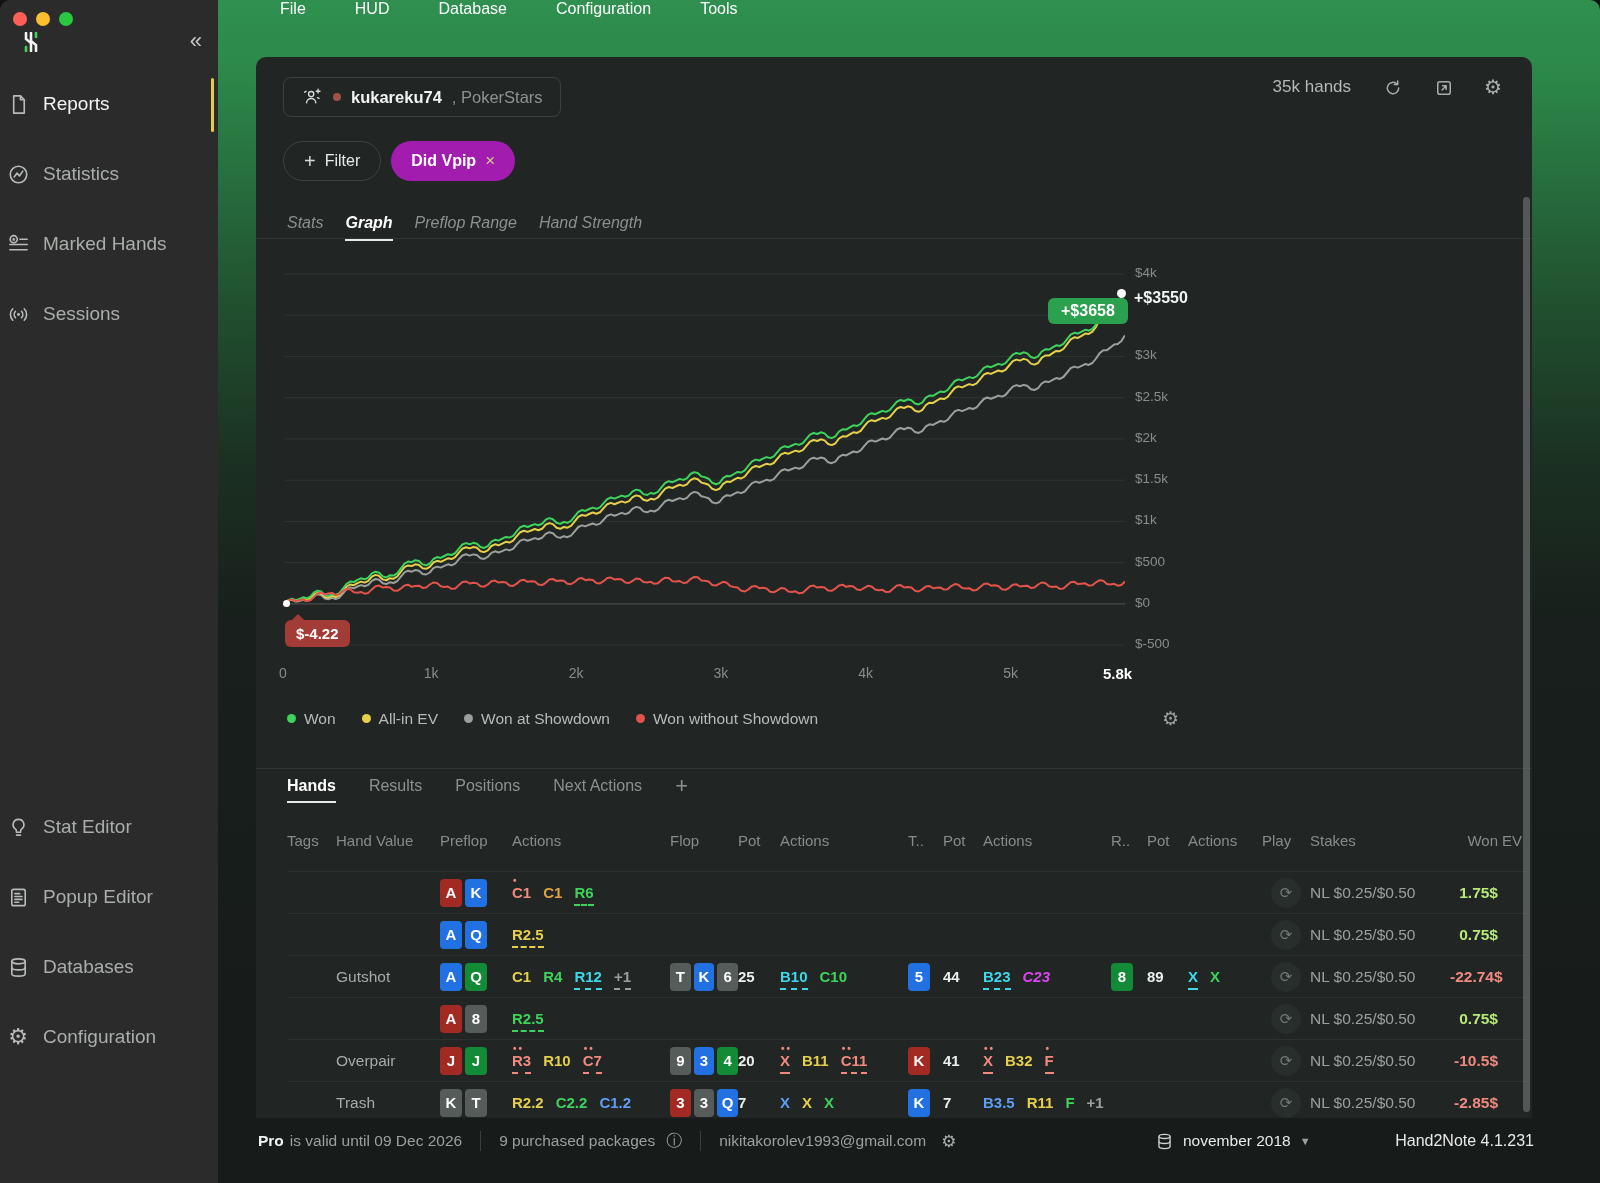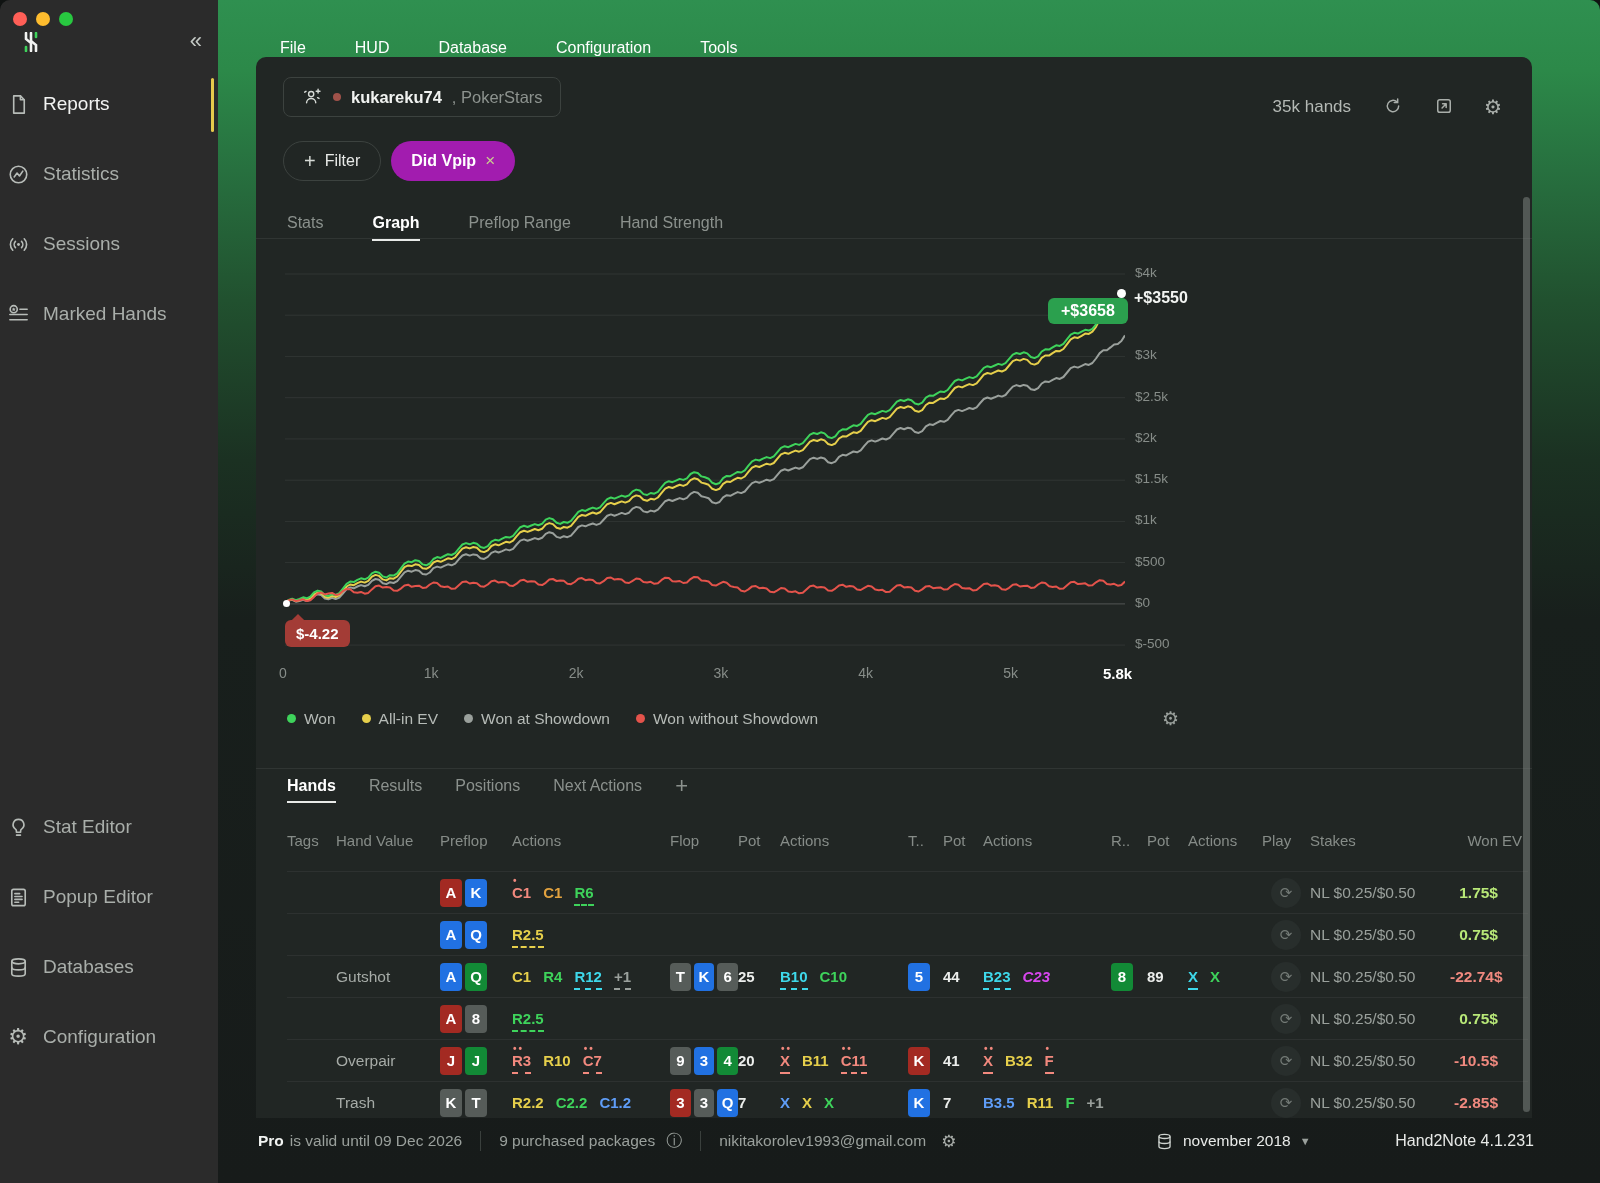--- a/index.html
+++ b/index.html
@@ -18,47 +18,47 @@
   .side-item { height:70px; display:flex; align-items:center; gap:13px; padding-left:6px; color:#a9aeaa; font-size:19px; cursor:default; }
   .side-item.active { color:#f2f3f2; }
   .side-icon { width:24px; height:24px; display:flex; align-items:center; justify-content:center; color:#b7bcb8; }
   .side-icon svg { width:23px; height:23px; }
   .side-icon.glyph { font-size:22px; line-height:1; }
   .active-bar { position:absolute; right:4px; top:78px; width:3px; height:54px; background:#e7c94c; border-radius:2px; }
 
   
   .main { position:absolute; left:218px; top:0; right:0; height:100%;
     background:linear-gradient(180deg,#2f9050 0px,#2c8949 70px,#27703f 170px,#21512f 300px,#1b3122 460px,#181f1c 620px,#171b1a 100%); }
-  .menubar { position:absolute; top:0; left:0; right:0; height:57px; display:flex; gap:49px; padding-left:62px; align-items:flex-end; color:#fff; font-size:16px; }
+  .menubar { position:absolute; top:0; left:0; right:0; height:57px; display:flex; gap:49px; padding-left:62px; align-items:flex-start; color:#fff; font-size:16px; }
   .menu-item { cursor:default; }
 
   .panel { position:absolute; left:38px; top:57px; width:1276px; height:1061px; background:#212624; border-radius:10px 10px 0 0; overflow:hidden; }
 
   
   .player-chip { position:absolute; left:27px; top:20px; height:40px; border:1px solid #3c423f; border-radius:8px; display:flex; align-items:center; gap:10px; padding:0 17px; font-size:16.5px; }
   .player-chip svg { width:22px; height:22px; color:#d6dad6; }
   .red-dot { width:8px; height:8px; border-radius:50%; background:#a0524a; }
   .player-name { color:#f0f2f0; font-weight:bold; }
   .player-site { color:#8d938f; }
-  .top-icons { position:absolute; right:30px; top:20px; height:40px; display:flex; align-items:flex-end; gap:29px; color:#a9aeaa; }
+  .top-icons { position:absolute; right:30px; top:20px; height:40px; display:flex; align-items:flex-start; gap:29px; color:#a9aeaa; }
   .hands-count { font-size:17px; color:#b4b9b5; margin-right:2px; }
   .tool-icon { width:22px; height:22px; display:flex; align-items:center; justify-content:center; }
   .tool-icon svg { width:20px; height:20px; }
   .glyph-gear { font-size:20px; line-height:1; color:#a9aeaa; }
 
   
   .filter-row { position:absolute; left:27px; top:84px; display:flex; gap:10px; }
   .chip { height:40px; border-radius:20px; display:flex; align-items:center; gap:9px; padding:0 20px; font-size:16px; }
   .chip.outline { border:1px solid #3c423f; color:#e8eae8; }
   .chip.olive { background:#a21caf; color:#fff; font-weight:bold; }
   .chip .plus { font-size:20px; color:#d6dad6; font-weight:normal; }
   .chip .close { color:#c9d08f; font-size:17px; font-weight:normal; }
 
   
-  .view-tabs { position:absolute; left:31px; top:151px; height:30px; display:flex; gap:49px; font-size:16px; color:#8b918d; }
+  .view-tabs { position:absolute; left:31px; top:151px; height:30px; display:flex; gap:22px; font-size:16px; color:#8b918d;font-style:italic; }
   .vtab { position:relative; height:30px; display:flex; align-items:center; cursor:default; }
   .vtab.active { color:#fff; font-weight:bold; }
   .vtab.active::after { content:''; position:absolute; left:0; right:0; bottom:-3px; height:2px; background:#e8eae8; }
   .tabs-divider { position:absolute; left:0; right:0; top:181px; height:1px; background:rgba(255,255,255,.07); }
 
   
   .chart-wrap { position:absolute; left:29px; top:198px; width:1010px; height:440px; }
   #chart-svg { position:absolute; left:0; top:0; width:840px; height:400px; }
   .gl { stroke:rgba(255,255,255,.07); stroke-width:1; }
   .gl.zero { stroke:rgba(255,255,255,.22); }
@@ -158,36 +158,36 @@
             <svg viewBox="0 0 24 24" fill="none" stroke="currentColor" stroke-width="1.7" stroke-linecap="round" stroke-linejoin="round">
               <circle cx="12" cy="12" r="8.6"></circle>
               <path d="M7.5 14.5l3-4 2.5 3 3.5-5"></path>
             </svg>
           </span>
           <span class="side-label">Statistics</span>
         </div>
         <div class="side-item">
           <span class="side-icon">
             <svg viewBox="0 0 24 24" fill="none" stroke="currentColor" stroke-width="1.7" stroke-linecap="round" stroke-linejoin="round">
+              <path d="M13.5 6.5H21M3 12h18M3 17.5h18"></path>
+              <circle cx="7" cy="6.5" r="3.7"></circle>
+              <path d="M7 4.6l.62 1.26 1.38.2-1 .98.24 1.38L7 7.77l-1.24.65.24-1.38-1-.98 1.38-.2z" fill="currentColor" stroke="none"></path>
+            </svg>
+          </span>
+          <span class="side-label">Marked Hands</span>
+        </div>
+        <div class="side-item">
+          <span class="side-icon">
+            <svg viewBox="0 0 24 24" fill="none" stroke="currentColor" stroke-width="1.7" stroke-linecap="round" stroke-linejoin="round">
               <circle cx="12" cy="12" r="1.5" fill="currentColor" stroke="none"></circle>
               <path d="M8.8 8.8a4.6 4.6 0 0 0 0 6.4M15.2 8.8a4.6 4.6 0 0 1 0 6.4"></path>
               <path d="M6 6a8.6 8.6 0 0 0 0 12M18 6a8.6 8.6 0 0 1 0 12"></path>
             </svg>
           </span>
           <span class="side-label">Sessions</span>
-        </div>
-        <div class="side-item">
-          <span class="side-icon">
-            <svg viewBox="0 0 24 24" fill="none" stroke="currentColor" stroke-width="1.7" stroke-linecap="round" stroke-linejoin="round">
-              <path d="M13.5 6.5H21M3 12h18M3 17.5h18"></path>
-              <circle cx="7" cy="6.5" r="3.7"></circle>
-              <path d="M7 4.6l.62 1.26 1.38.2-1 .98.24 1.38L7 7.77l-1.24.65.24-1.38-1-.98 1.38-.2z" fill="currentColor" stroke="none"></path>
-            </svg>
-          </span>
-          <span class="side-label">Marked Hands</span>
         </div>
       </div>
     <div class="side-group side-bottom">
         <div class="side-item">
           <span class="side-icon">
             <svg viewBox="0 0 24 24" fill="none" stroke="currentColor" stroke-width="1.7" stroke-linecap="round" stroke-linejoin="round">
               <path d="M12 3.5a5.6 5.6 0 0 1 3.2 10.2c-.6.45-1 1.1-1 1.85V17h-4.4v-1.45c0-.75-.4-1.4-1-1.85A5.6 5.6 0 0 1 12 3.5z"></path>
               <path d="M10 20h4"></path>
             </svg>
           </span>

